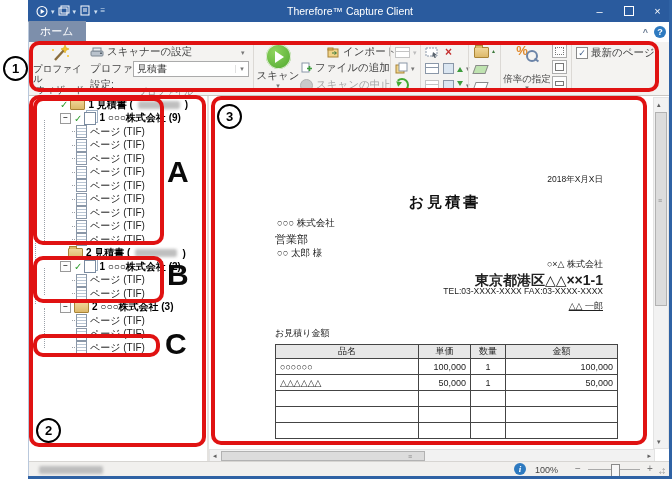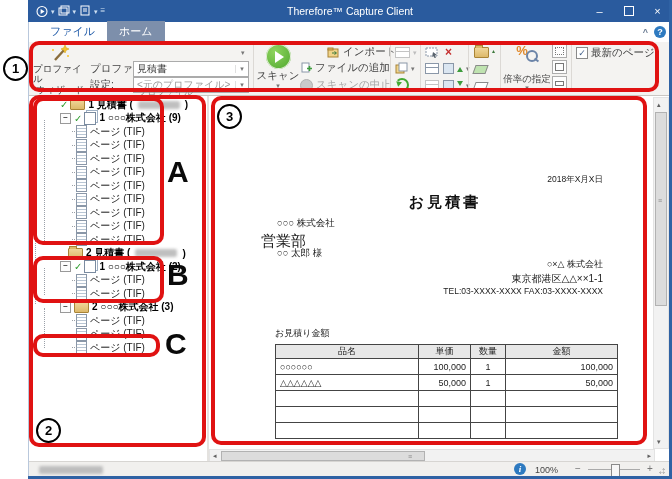--- a/index.html
+++ b/index.html
@@ -165,54 +165,57 @@
     <div class="win-controls">
       <div class="win-btn">–</div>
       <div class="win-btn">
           <span class="maxbox"></span>
         </div>
       <div class="win-btn">×</div>
     </div>
   </div>
 
   <div class="abs tabrow">
-    <div class="tab file">ファイル</div>
     <div class="tab active">ホーム</div>
     <div class="tab-right">
       <span class="chev">^</span>
       <span class="helpdot">?</span>
     </div>
   </div>
 
   <div class="abs ribbon">
 
     <div class="bigbtn" style="left:5px;top:2px;width:54px;">
       <svg width="22" height="20" viewBox="0 0 22 20">
         <line x1="6" y1="16" x2="16" y2="5" stroke="#8a6d3b" stroke-width="2.4"></line>
         <path d="M16 1l1.2 2.8L20 5l-2.8 1.2L16 9l-1.2-2.8L12 5l2.8-1.2Z" fill="#f4c531" stroke="#d9a514" stroke-width="0.6"></path>
         <circle cx="4" cy="6" r="1" fill="#f4c531"></circle>
           <circle cx="19" cy="12" r="1" fill="#f4c531"></circle>
       </svg>
       <span>プロファイル</span>
       <span>ウィザード</span>
     </div>
+    <div class="rrow" style="left:62px;top:3px;">
+      <svg width="14" height="11" viewBox="0 0 14 11">
+        <rect x="1" y="4" width="12" height="5" rx="1" fill="#b9c2cc" stroke="#7d8893"></rect>
+        <rect x="3" y="1" width="8" height="3" fill="#e8ecf0" stroke="#7d8893"></rect>
+        <rect x="10" y="5.5" width="2" height="1.5" fill="#5a646e"></rect>
+      </svg>
+      <span class="rtext">スキャナーの設定</span>
+    </div>
     <span class="caret abs" style="left:213px;top:7px;">▾</span>
     <div class="rrow" style="left:62px;top:20px;">
       <span class="rtext">プロファイル</span>
     </div>
     <div class="combo abs" style="left:105px;top:19px;width:114px;">
       <span class="cval">見積書</span>
       <span class="cbtn">▾</span>
     </div>
     <div class="rrow" style="left:62px;top:36px;">
       <span class="rtext">設定:</span>
-    </div>
-    <div class="combo dis abs" style="left:105px;top:35px;width:114px;">
-      <span class="cval">&lt;元のプロファイル&gt;</span>
-      <span class="cbtn">▾</span>
     </div>
     <div class="groupcap" style="left:110px;top:44px;">プロファイル</div>
     <div class="rsep" style="left:225px;"></div>
 
     <div class="bigbtn" style="left:228px;top:2px;width:44px;">
       <span class="greencircle">
           <span class="tri"></span>
         </span>
       <span style="font-size:10.5px;margin-top:1px;">スキャン</span>
       <span class="caret">▾</span>
@@ -410,25 +413,26 @@
   <div class="abs dotline" style="left:35px;top:108px;height:196px;"></div>
   <div class="abs dotline" style="left:44px;top:120px;height:121px;"></div>
   <div class="abs dotline" style="left:44px;top:268px;height:27px;"></div>
   <div class="abs dotline" style="left:44px;top:308px;height:40px;"></div>
   <div class="abs splitter"></div>
 
   <div class="abs preview">
     <div class="doc-text" style="left:211px;top:78px;width:183px;text-align:right;font-size:8.5px;">2018年X月X日</div>
     <div class="doc-text doc-title" style="left:68px;top:97px;width:336px;">お見積書</div>
     <div class="doc-text" style="left:68px;top:121px;font-size:9.5px;">○○○ 株式会社</div>
-    <div class="doc-text" style="left:52px;top:136px;font-size:15px;">営業部</div>
+    <div class="doc-text" style="left:66px;top:136px;font-size:11px;">営業部</div>
     <div class="doc-text" style="left:68px;top:151px;font-size:9.5px;">○○ 太郎 様</div>
     <div class="doc-text" style="left:141px;top:162px;width:253px;text-align:right;font-size:9px;">○×△ 株式会社</div>
-    <div class="doc-text" style="left:141px;top:176px;width:253px;text-align:right;font-size:10px;">東京都港区△△××1-1</div>
+    <div class="doc-text" style="left:141px;top:176px;width:253px;text-align:right;font-size:14px;font-weight:bold;">東京都港区△△××1-1</div>
     <div class="doc-text" style="left:141px;top:190px;width:253px;text-align:right;font-size:8.5px;">TEL:03-XXXX-XXXX FAX:03-XXXX-XXXX</div>
+    <div class="doc-text underl" style="left:141px;top:204px;width:253px;text-align:right;font-size:9px;">△△ 一郎</div>
     <div class="doc-text" style="left:66px;top:231px;font-size:9px;">お見積り金額</div>
   </div>
 
   <table class="abs quote-table">
     <tbody>
         <tr>
       <th class="c0">品名</th>
       <th class="c1">単価</th>
       <th class="c2">数量</th>
       <th class="c3">金額</th>

